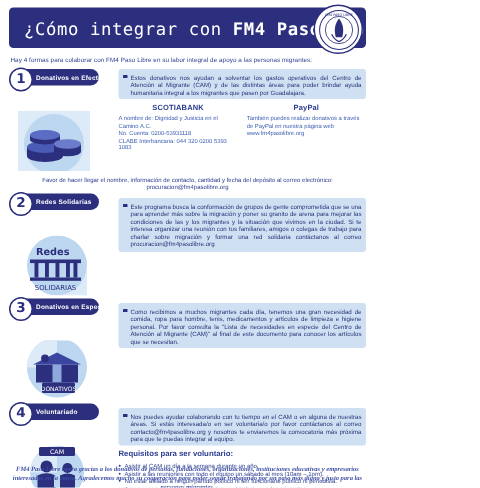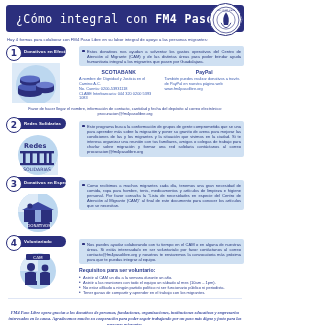--- a/index.html
+++ b/index.html
@@ -74,21 +74,21 @@
     position:absolute;left:-4px;top:-1.5px;
     width:14px;height:14px;border-radius:50%;
     background:#ffffff;border:1.4px solid #2b2f7d;
     color:#2b2f7d;font-size:9px;font-weight:bold;
     display:flex;align-items:center;justify-content:center;
     font-family:"DejaVu Sans", sans-serif;
   }
 
   
   .illus{
-    position:relative;width:66px;height:40px;margin-top:6px;margin-left:2px;text-align:center;
+    position:relative;width:66px;height:40px;margin-top:17px;margin-left:2px;text-align:center;
   }
   .illus svg{display:block;}
 
   
   .tbox{
     background:#cfe0f2;
     border-radius:2px;
     padding:2.5px 3px 2.5px 3px;
     position:relative;
   }
@@ -142,21 +142,21 @@
   }
   .divider{height:1px;background:#dfe6f5;margin:3px 8px;}
 </style>
 </head>
 <body>
 
 <div class="page">
 
   <div class="header">
     <div class="header-title">
-      <span>¿Cómo integral con </span><b>FM4 Paso Libre</b><span>?</span>
+      <span>¿Cómo integrar con </span><b>FM4 Paso Libre</b><span>?</span>
     </div>
     <div class="logo">
       <svg width="28" height="28" viewBox="0 0 40 40" aria-hidden="true">
         <circle cx="20" cy="20" r="18.5" fill="#fff" stroke="#2b2f7d" stroke-width="1"></circle>
         <circle cx="20" cy="20" r="13" fill="#fff" stroke="#2b2f7d" stroke-width="0.8"></circle>
         <path d="M20 9 C16 14 15 20 17 27 L23 27 C25 20 24 14 20 9 Z" fill="#2b2f7d"></path>
         <path d="M13 24 C15 28 17 30 20 31 C23 30 25 28 27 24" fill="none" stroke="#2b2f7d" stroke-width="1.2"></path>
         <text x="20" y="6.5" font-size="3.2" fill="#2b2f7d" text-anchor="middle" font-family="DejaVu Sans, sans-serif">FM4 PASO LIBRE</text>
       </svg>
     </div>

